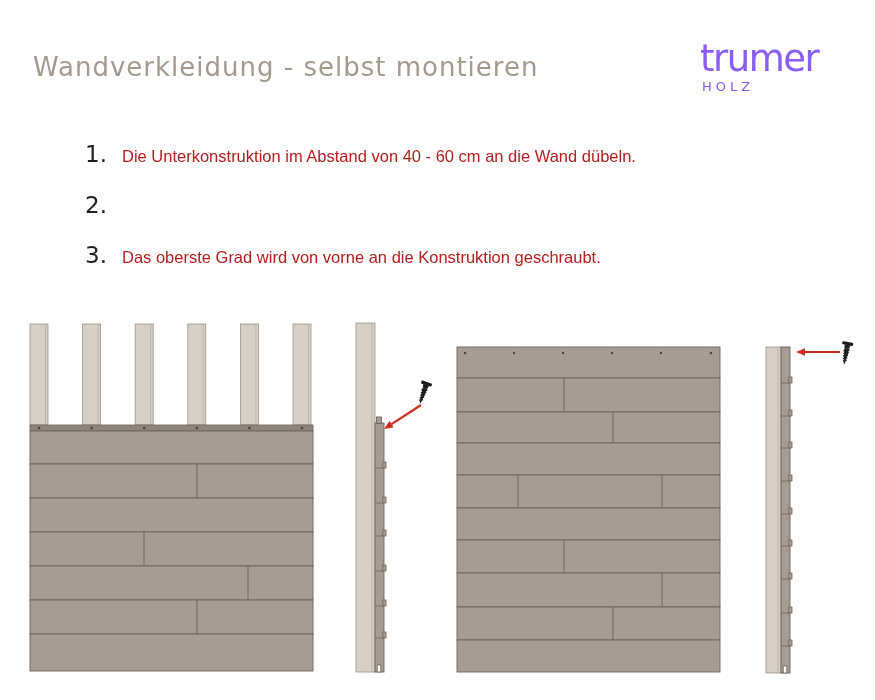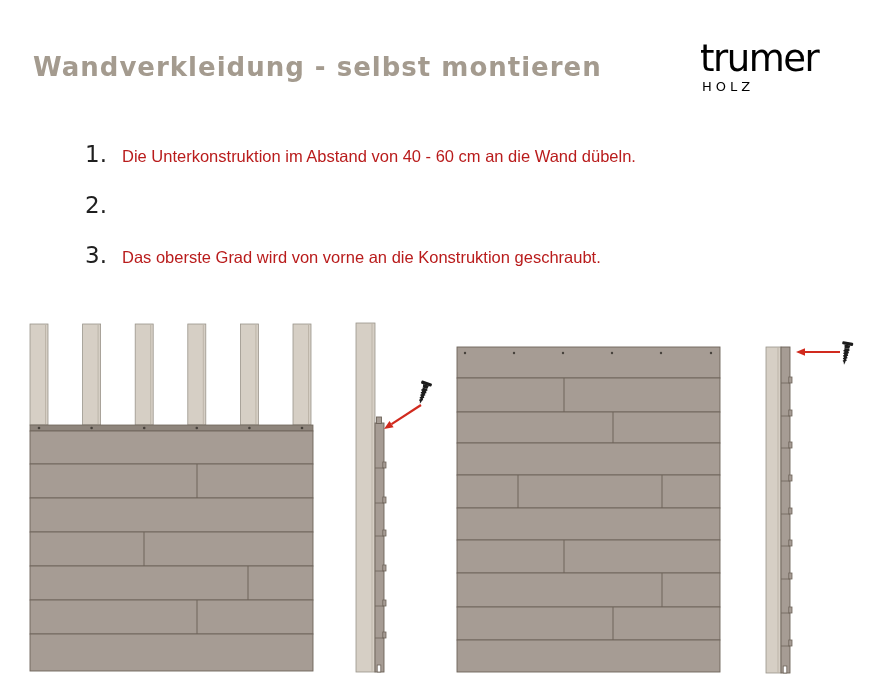--- a/index.html
+++ b/index.html
@@ -1,21 +1,21 @@
 <!DOCTYPE html>
 <html><head>
 <meta charset="utf-8">
 <style>
   html,body{margin:0;padding:0;background:#ffffff;}
   .page{position:relative;width:875px;height:700px;background:#ffffff;overflow:hidden;
         font-family:"Liberation Sans", sans-serif;}
 
   
   .title{position:absolute;left:33px;top:52px;font-family:"DejaVu Sans", sans-serif;
-         font-size:26px;line-height:31px;letter-spacing:1px;color:#a49b8f;font-weight:700;text-align:right;}
+         font-size:26px;line-height:31px;letter-spacing:1px;color:#a49b8f;font-weight:400;text-align:right;}
   .logo{position:absolute;left:700px;top:42px;color:#a49b8f;}
   .logo-word{font-family:"DejaVu Sans", sans-serif;font-size:37px;line-height:34px;
              letter-spacing:-1.5px;font-weight:500;}
   .logo-sub{font-family:"DejaVu Sans", sans-serif;font-size:13px;letter-spacing:4px;
             margin-top:3px;margin-left:2px;}
 
   
   .step{position:absolute;left:85px;display:flex;align-items:flex-start;white-space:nowrap;}
   .step-num{font-family:"DejaVu Sans", sans-serif;font-size:23px;font-weight:500;color:#1f1f1f;
             width:30px;flex:0 0 30px;margin-top:-4px;}
@@ -34,21 +34,21 @@
 </style>
 </head>
 <body>
 
 <div class="page">
 
   <div class="title" style="color: rgb(164, 155, 143);">
     <div>Wandverkleidung - selbst montieren</div>
   </div>
 
-  <div class="logo" style="color: #000000;">
+  <div class="logo" style="color: #8b5cf6;">
     <div class="logo-word">trumer</div>
     <div class="logo-sub">HOLZ</div>
   </div>
 
   <div class="step step-1">
     <div class="step-num">1.</div>
     <div class="step-text">
       <div>Die Unterkonstruktion im Abstand von 40 - 60 cm an die Wand dübeln.</div>
     </div>
   </div>

